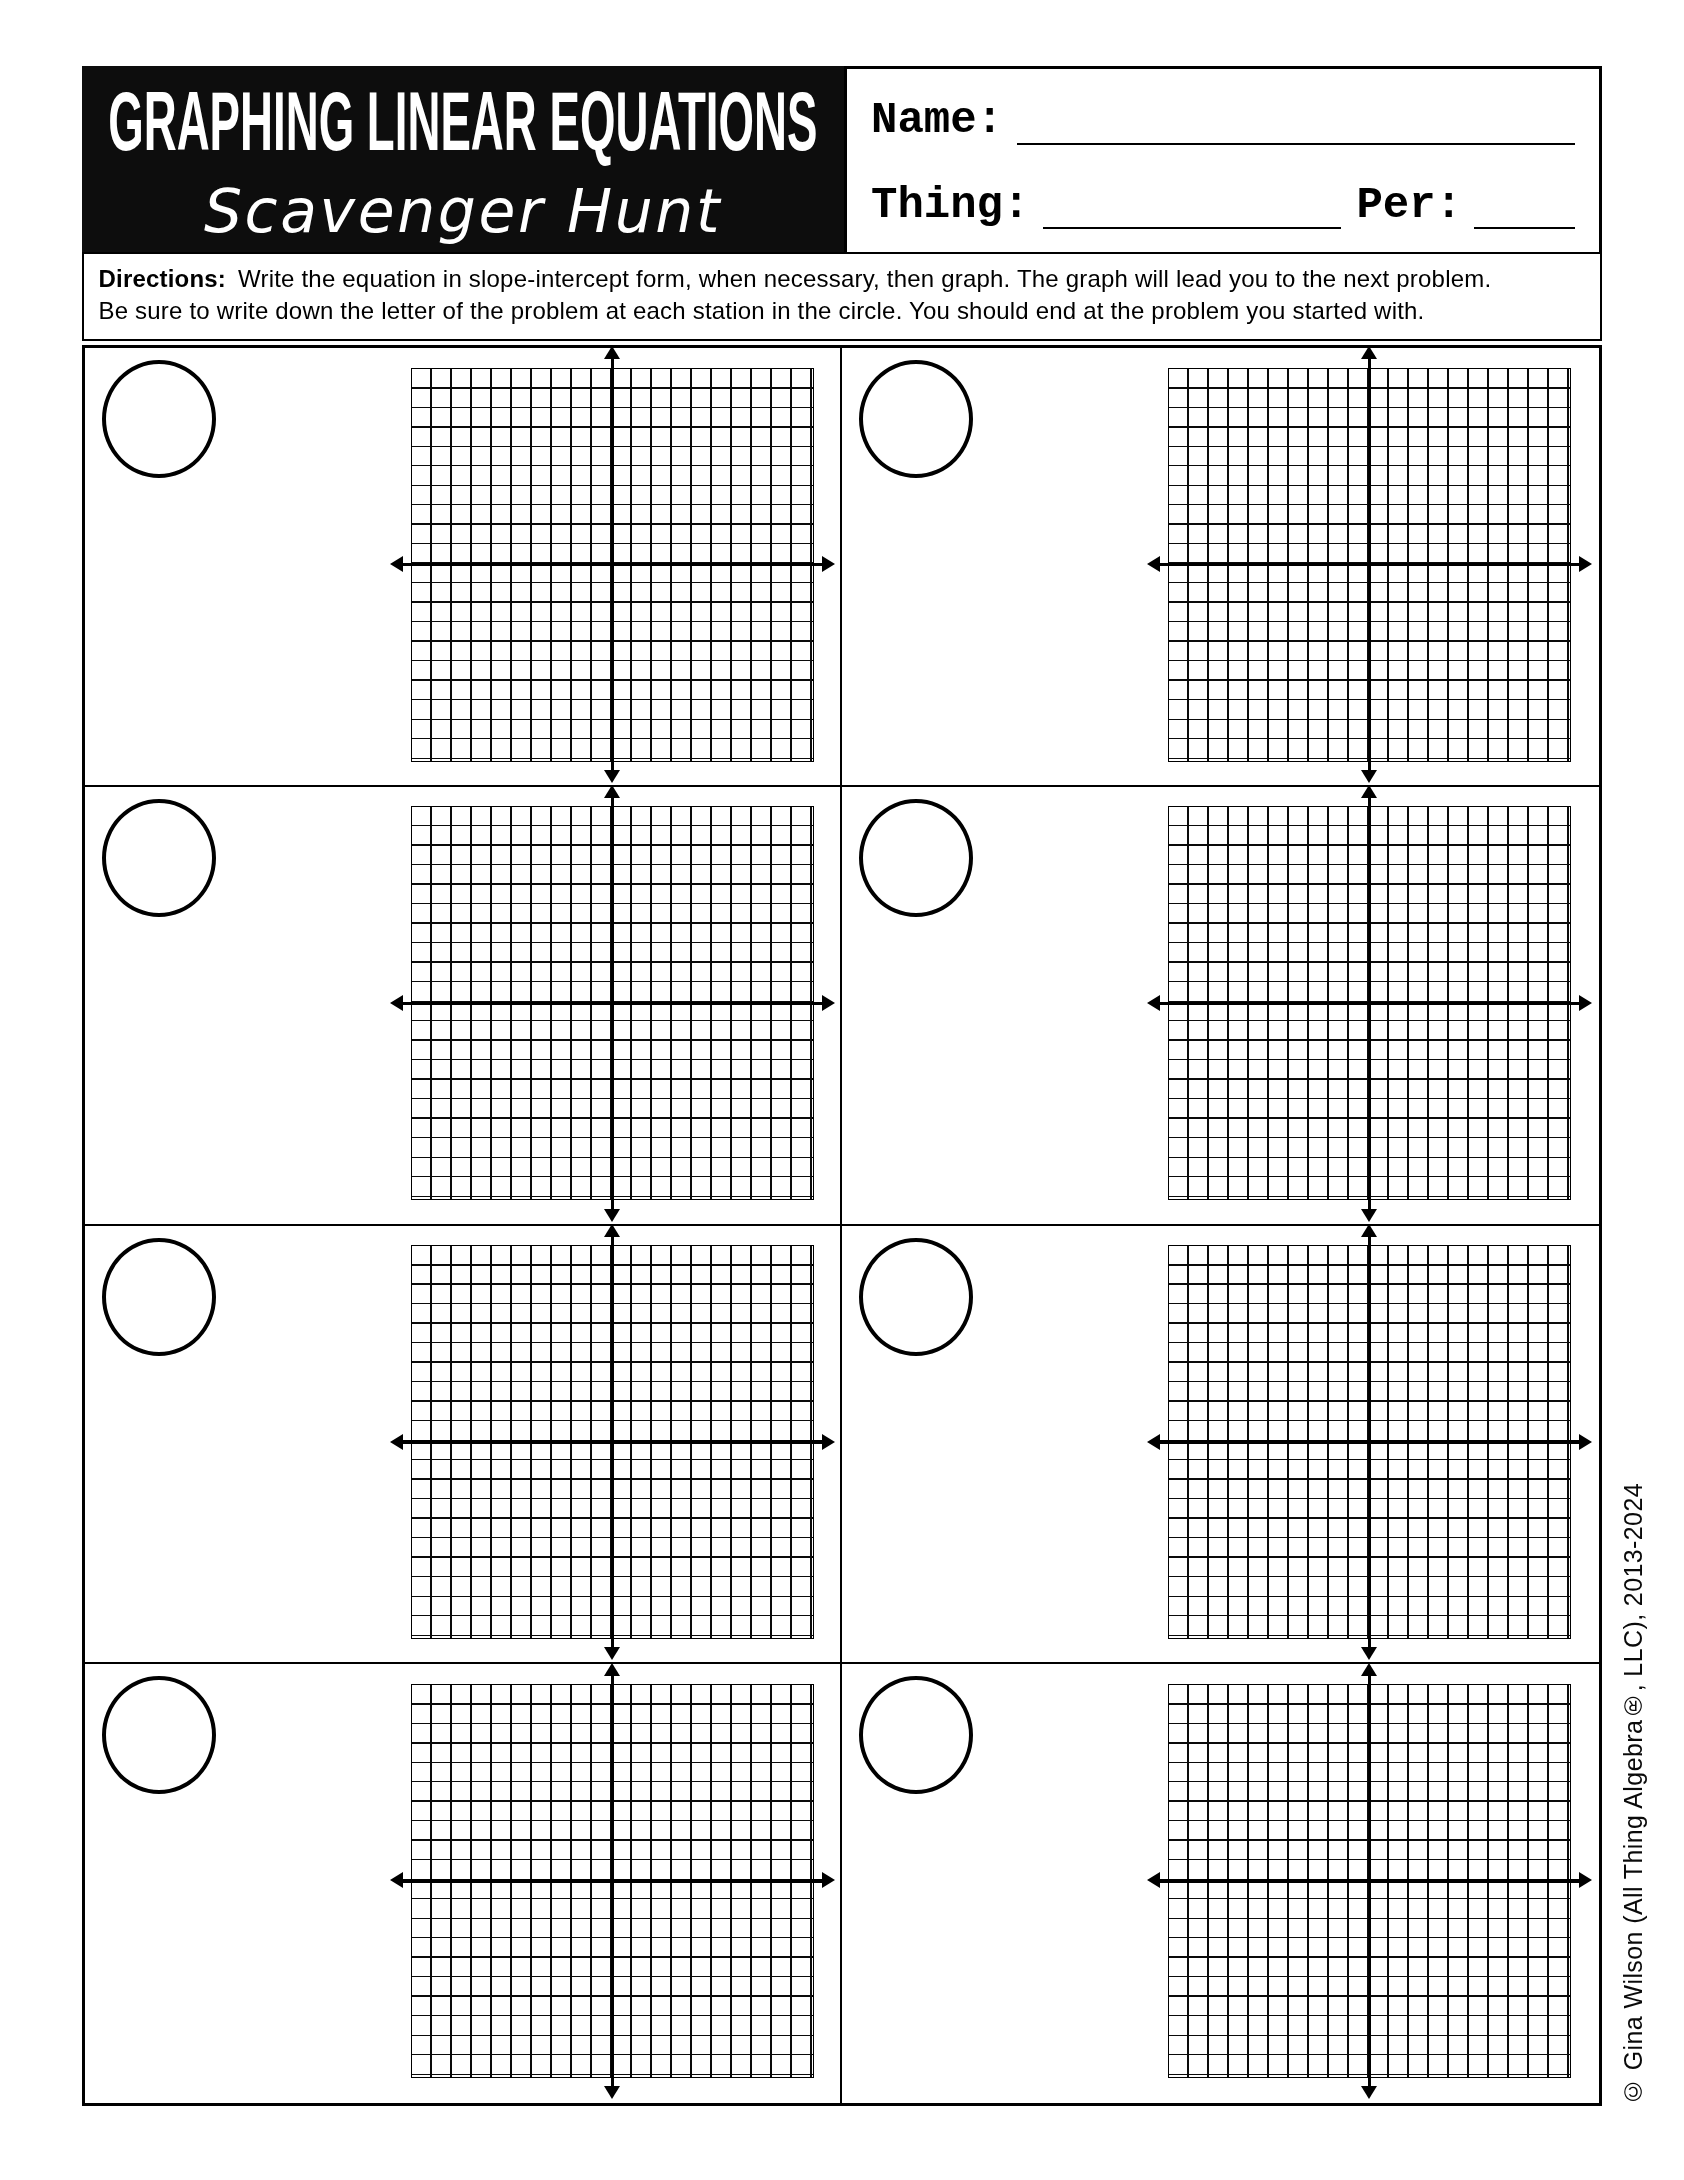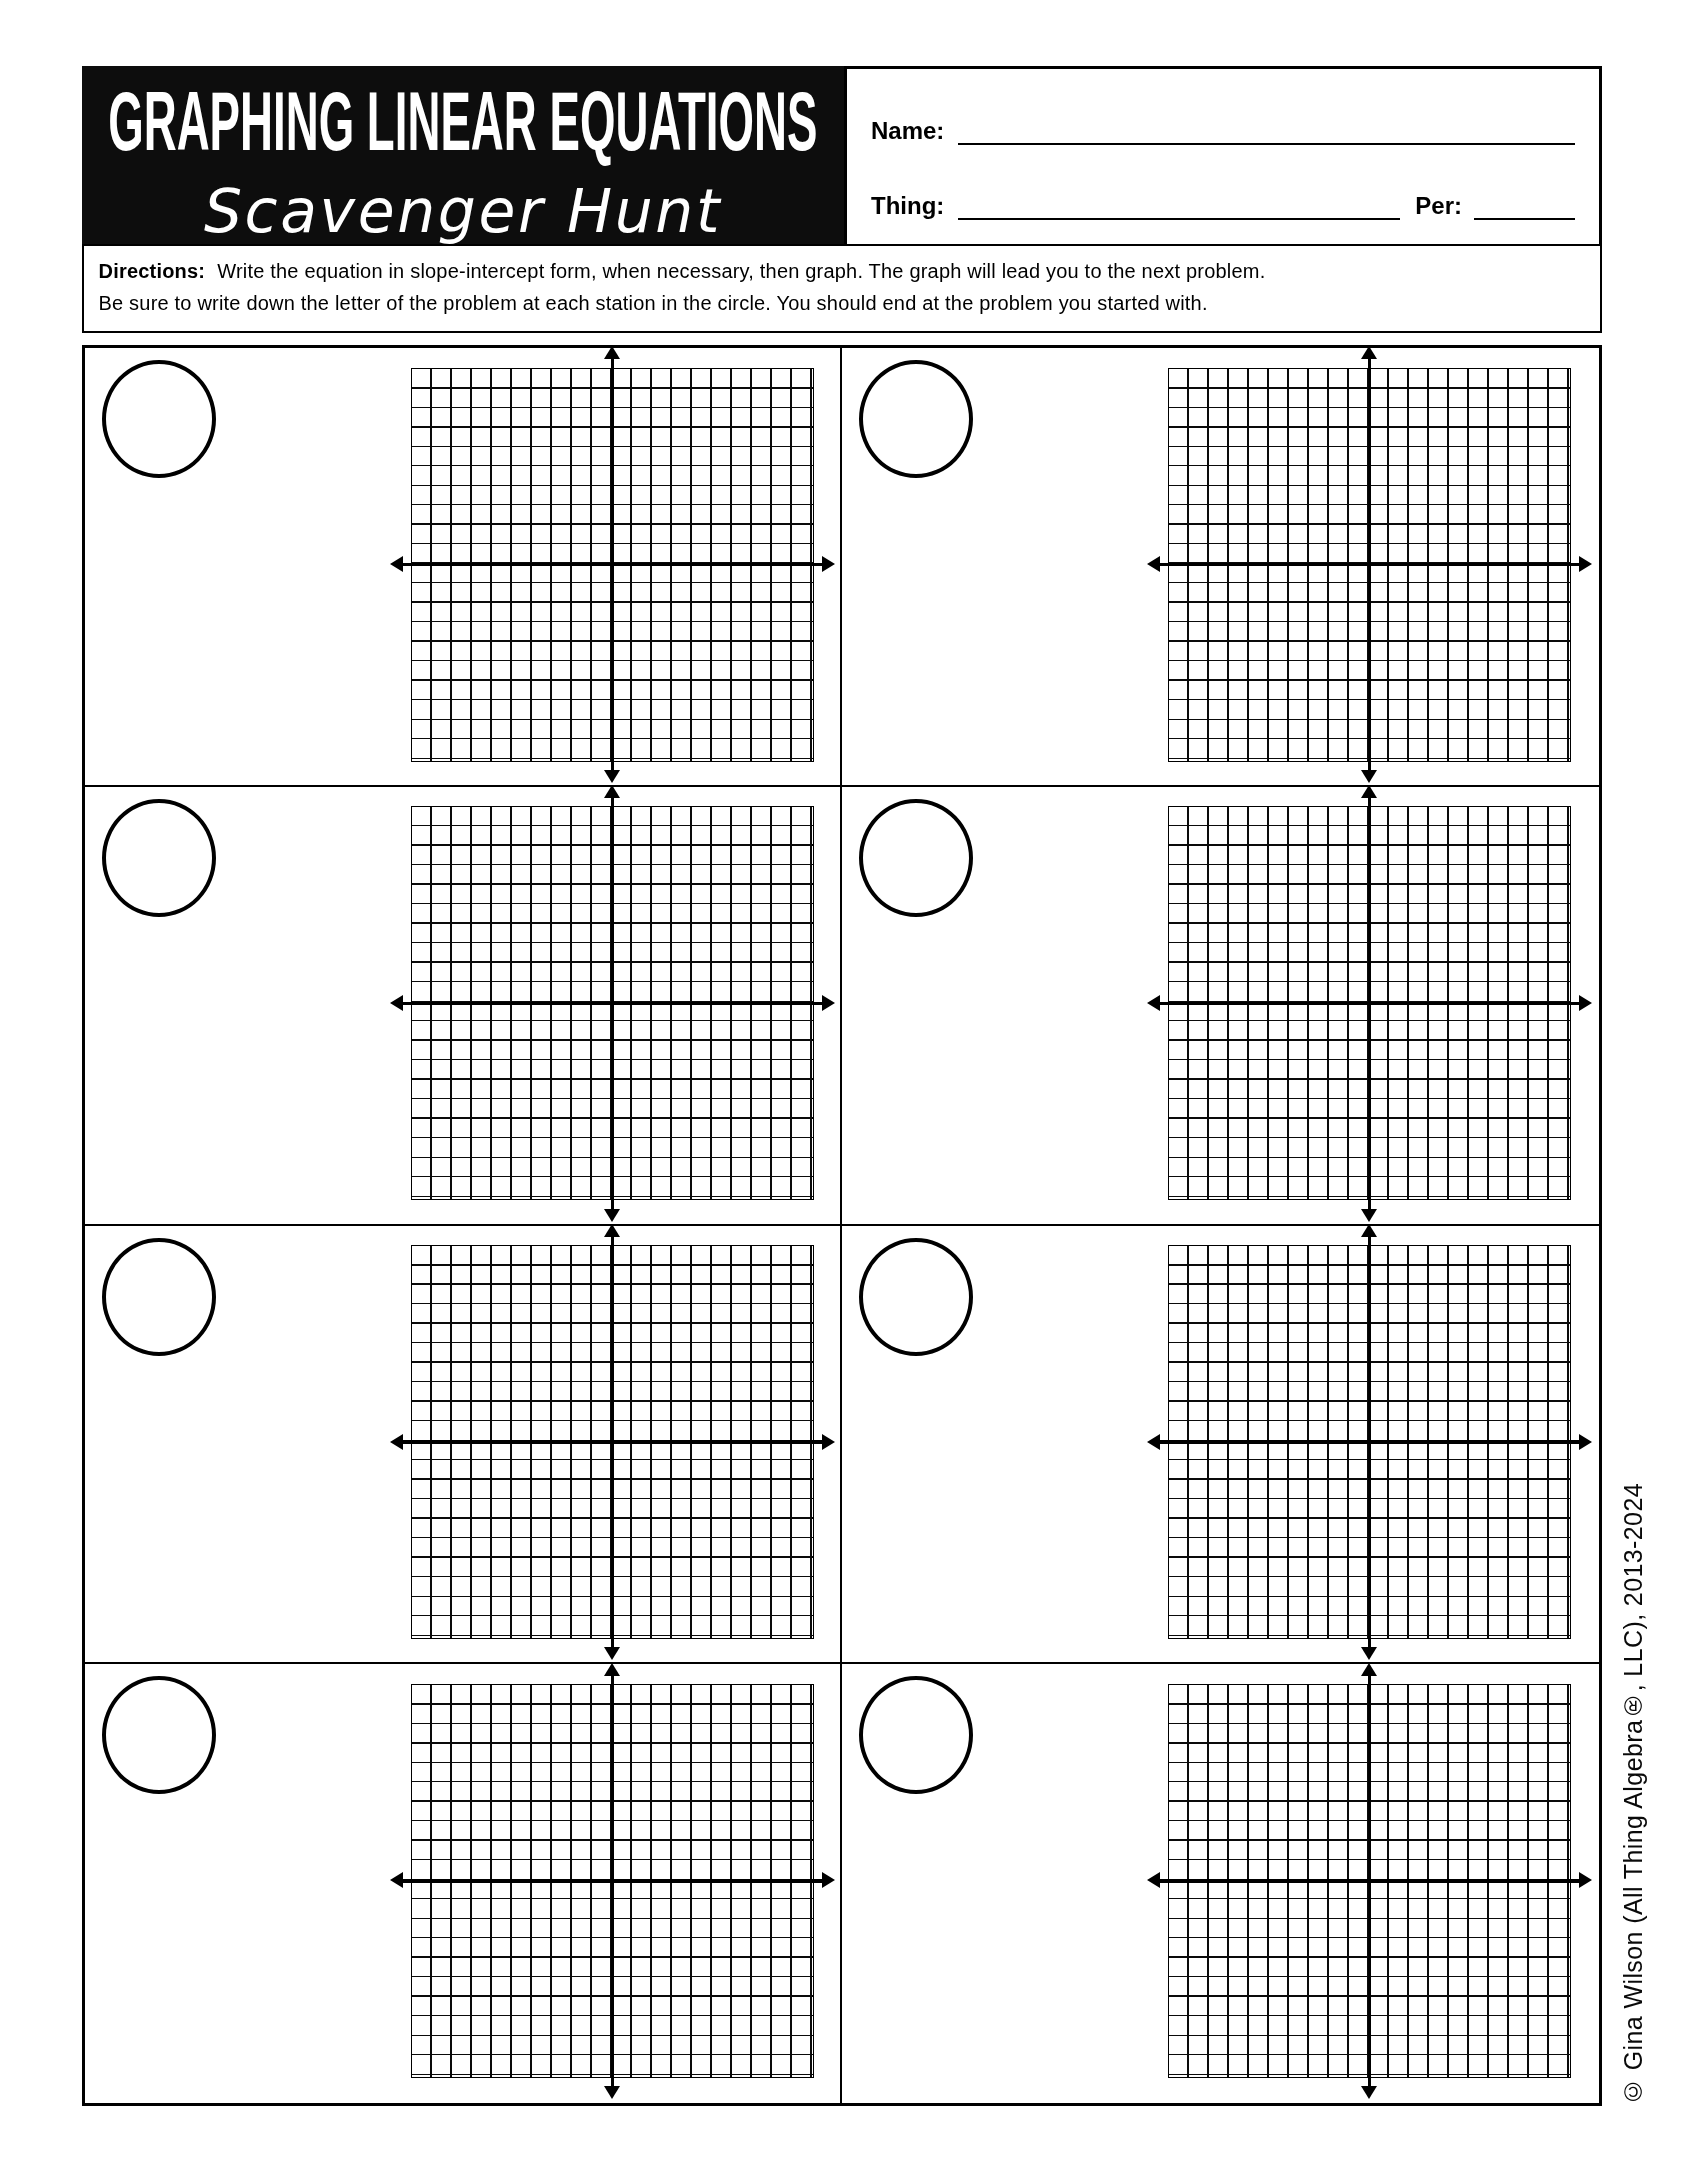--- a/index.html
+++ b/index.html
@@ -23,32 +23,32 @@
   .sub-title {
     font-size:60px; line-height:1.05; font-style:italic; letter-spacing:2.6px;
     font-family:"DejaVu Sans", sans-serif;
     margin-top:8px;
   }
   .name-box {
     flex:1; border:3.4px solid #000; background:#fff;
     display:flex; flex-direction:column; justify-content:center; gap:36px;
     padding:15.3px 24px 12px 24px;
   }
-  .field-row { display:flex; align-items:flex-end; font-weight:bold; font-size:24px; line-height:1.1; }
+  .field-row { display:flex; align-items:flex-end; font-weight:bold; font-size:44px; line-height:1.1;font-family:Liberation Mono, monospace; }
   .field-label { white-space:nowrap; }
   .write-line { border-bottom:2.6px solid #000; height:39px; }
   .line-grow { flex:1; margin-left:13.6px; }
   .per-label { margin-left:15px; }
   .line-short { width:101px; margin-left:12px; }
 
   
   .directions {
-    position:absolute; left:82px; top:244px; width:1520px; height:89px;
+    position:absolute; left:82px; top:252px; width:1520px; height:89px;
     border:2.6px solid #000; background:#fff; padding:9.4px 14.5px 0 14.5px;
-    font-size:20px; line-height:32px; letter-spacing:0.2px;
+    font-size:24px; line-height:32px; letter-spacing:0.2px;
   }
   .dir-label { font-weight:bold; margin-right:12px; }
 
   
   .cells {
     position:absolute; left:82px; top:345px; width:1520px; height:1761px;
     border:3.4px solid #000; background:#fff;
     display:grid; grid-template-columns:1fr 1fr; grid-template-rows:repeat(4,1fr);
   }
   .cell { position:relative; border-right:2.6px solid #000; border-bottom:2.6px solid #000; }

